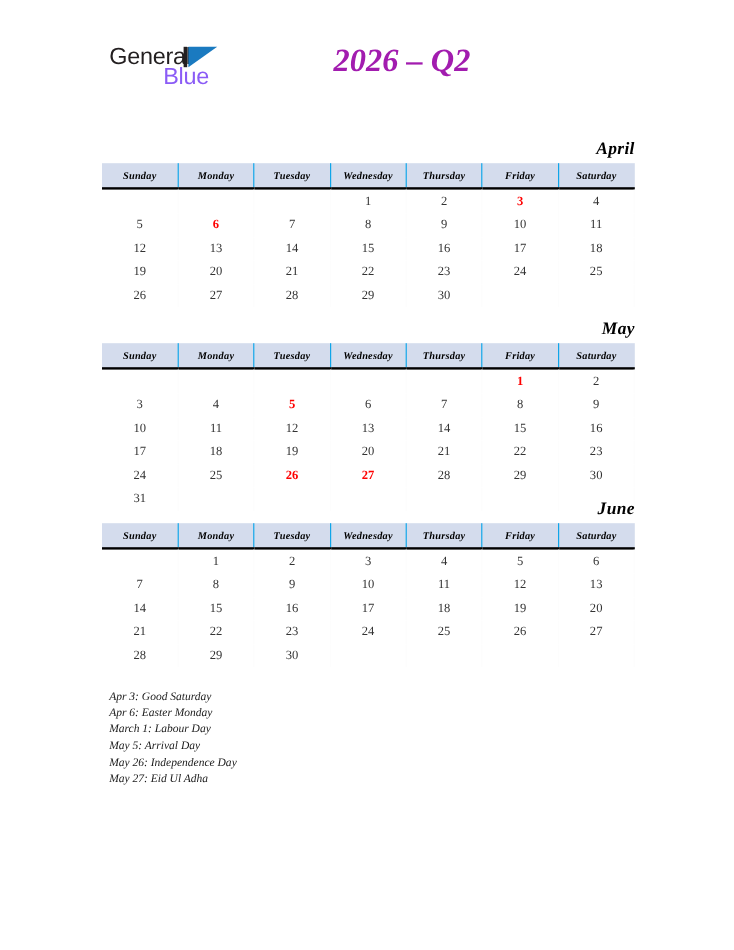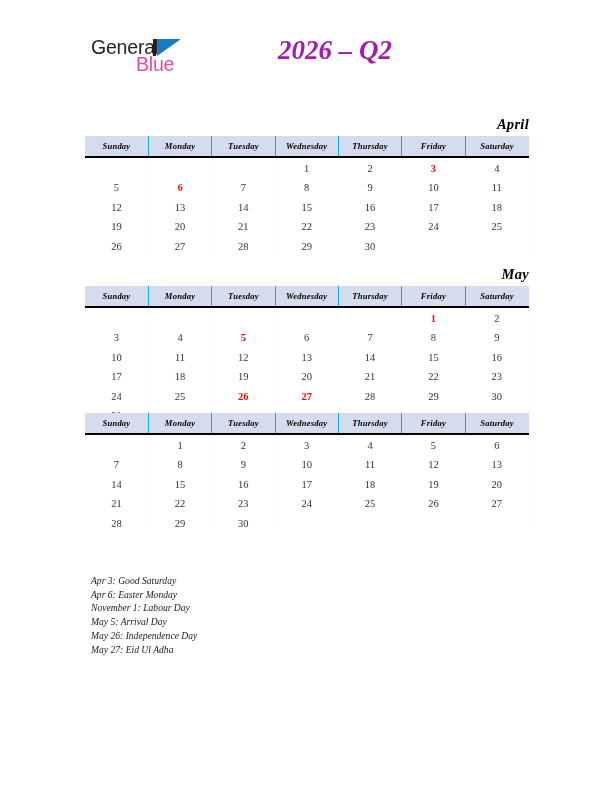--- a/index.html
+++ b/index.html
@@ -36,21 +36,21 @@
     font-size: 19.5px;
     color: #231f20;
     letter-spacing: -0.2px;
     white-space: nowrap;
   }
   #logo .logo-blue {
     position: absolute;
     left: 45px; top: 17px;
     font-family: "Liberation Sans", sans-serif;
     font-size: 19.5px;
-    color: #ec4899;
+    color: #8b5cf6;
     letter-spacing: -0.2px;
     white-space: nowrap;
   }
   #logo .logo-bar {
     position: absolute;
     left: 62px; top: 3px;
     width: 3px; height: 17px;
     background: #231f20;
   }
   #logo .logo-tri {
@@ -310,20 +310,21 @@
           <td class="empty"></td>
           <td class="empty"></td>
           <td class="empty"></td>
           <td class="empty"></td>
         </tr>
       </tbody>
   </table>
 </div>
 
 <div class="month-block" id="month-2">
+  <div class="month-name">June</div>
   <table class="cal">
     <thead>
         <tr>
       <th>Sunday</th>
       <th>Monday</th>
       <th>Tuesday</th>
       <th>Wednesday</th>
       <th>Thursday</th>
       <th>Friday</th>
       <th>Saturday</th>
@@ -375,17 +376,17 @@
           <td class="empty"></td>
           <td class="empty"></td>
         </tr>
       </tbody>
   </table>
 </div>
 
 <div id="legend">
     <div class="legend-item">Apr 3: Good Saturday</div>
     <div class="legend-item">Apr 6: Easter Monday</div>
-    <div class="legend-item">November 1: Labour Day</div>
+    <div class="legend-item">March 1: Labour Day</div>
     <div class="legend-item">May 5: Arrival Day</div>
     <div class="legend-item">May 26: Independence Day</div>
     <div class="legend-item">May 27: Eid Ul Adha</div>
   </div>
 
 </body></html>

